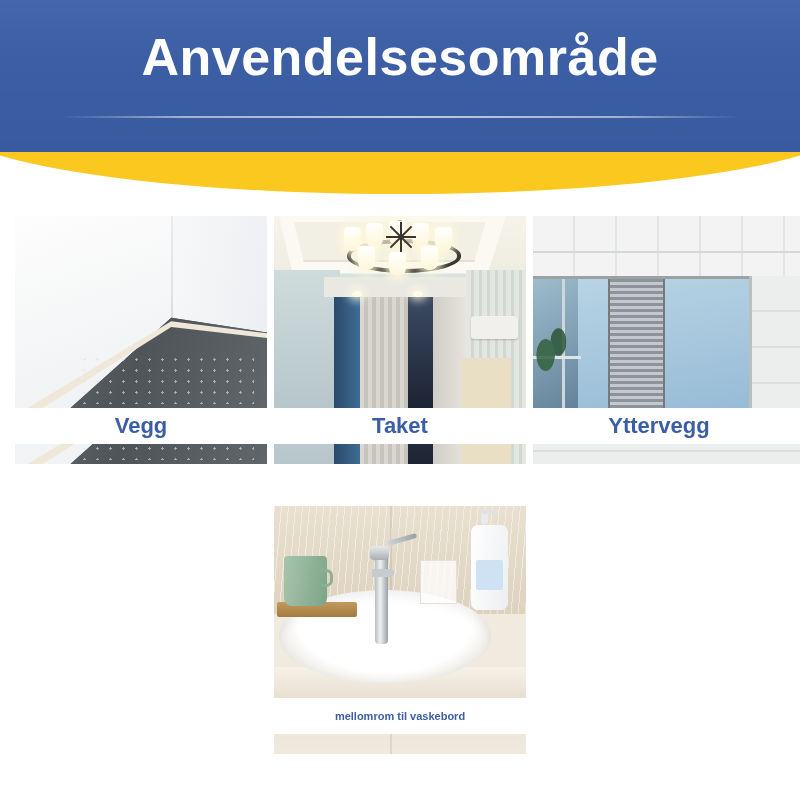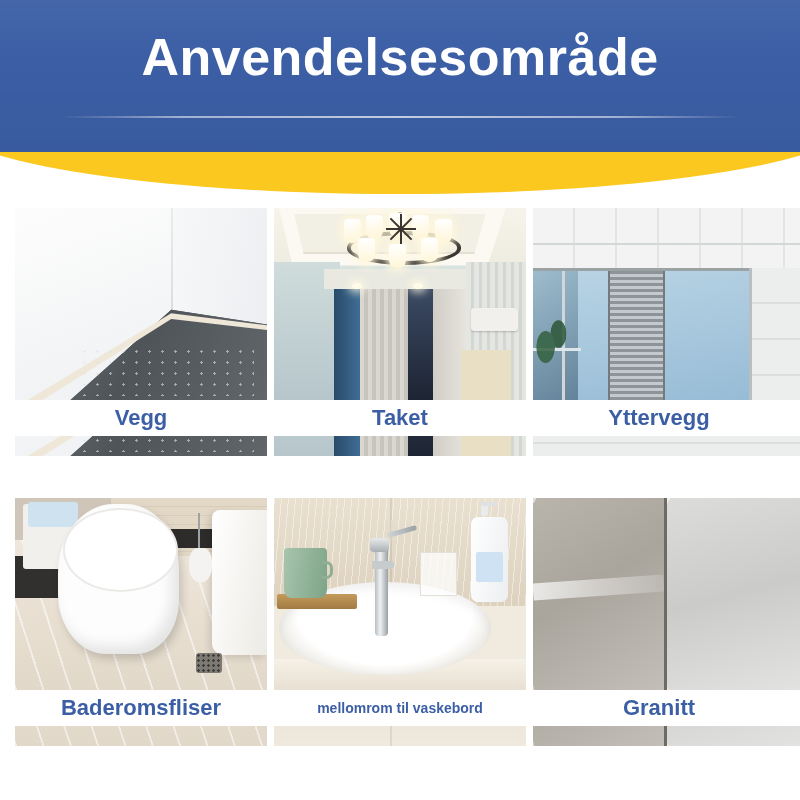--- a/index.html
+++ b/index.html
@@ -62,21 +62,21 @@
   }
   .row{
     position:relative;
     width:800px;
     height:248px;
   }
   .row.row-2{ margin-top:42px; }
 
   .cell{
     position:absolute;
-    top:8px;
+    top:16px;
     width:252px;
   }
   .cell.c1{ left:15px; }
   .cell.c2{ left:274px; }
   .cell.c3{ left:533px; }
   .cell.c3 .photo, .cell.c3 .strip{ width:267px; }
 
   .photo{
     position:relative;
     width:252px;height:192px;
@@ -85,21 +85,21 @@
   }
   .caption{
     height:36px;
     line-height:36px;
     text-align:center;
     color:#3b5ea5;
     font-size:22px;
     font-weight:bold;
     white-space:nowrap;
   }
-  .caption.small{ font-size:14px; font-weight:bold; }
+  .caption.small{ font-size:11px; font-weight:bold; }
 
   .strip{
     position:relative;
     width:252px;height:20px;
     overflow:hidden;
     background:#ddd;
   }
   .strip .inner{
     position:absolute;left:0;bottom:0;width:100%;height:192px;
   }
@@ -402,46 +402,20 @@
             <div class="wall-r"></div>
               <div class="cab"></div>
           </div>
         </div>
       </div>
     </div>
   </div>
 
   <div class="row row-2">
 
-    <div class="cell c1">
-      <div class="photo">
-        <div class="scene s-bath">
-          <div class="tilefloor"></div>
-            <div class="tilewall"></div>
-          <div class="darkmat"></div>
-            <div class="darkmat2"></div>
-          <div class="bin"></div>
-            <div class="bin-lid"></div>
-          <div class="tub"></div>
-          <div class="toilet"></div>
-            <div class="seat"></div>
-          <div class="brush-h"></div>
-            <div class="brush"></div>
-          <div class="drain"></div>
-        </div>
-      </div>
-      <div class="caption">Baderomsfliser</div>
-      <div class="strip">
-        <div class="inner">
-          <div class="scene s-bath">
-              <div class="tilefloor" style="height:100%"></div>
-            </div>
-        </div>
-      </div>
-    </div>
 
     <div class="cell c2">
       <div class="photo">
         <div class="scene s-sink">
           <div class="wall"></div>
             <div class="wall-seam"></div>
           <div class="counter"></div>
           <div class="basin"></div>
           <div class="tray"></div>
             <div class="cup"></div>
@@ -461,34 +435,14 @@
       <div class="strip">
         <div class="inner">
           <div class="scene s-sink">
             <div class="counter" style="height:100%;background:linear-gradient(to bottom,#d8d2c6,#efe9de)"></div>
             <div class="wall-seam" style="height:100%"></div>
           </div>
         </div>
       </div>
     </div>
 
-    <div class="cell c3">
-      <div class="photo">
-        <div class="scene s-granite">
-          <div class="slab-l"></div>
-            <div class="slab-r"></div>
-          <div class="vein"></div>
-            <div class="joint"></div>
-        </div>
-      </div>
-      <div class="caption">Granitt</div>
-      <div class="strip">
-        <div class="inner">
-          <div class="scene s-granite">
-            <div class="slab-l"></div>
-              <div class="slab-r"></div>
-              <div class="joint"></div>
-          </div>
-        </div>
-      </div>
-    </div>
   </div>
 </div>
 
 </body></html>

